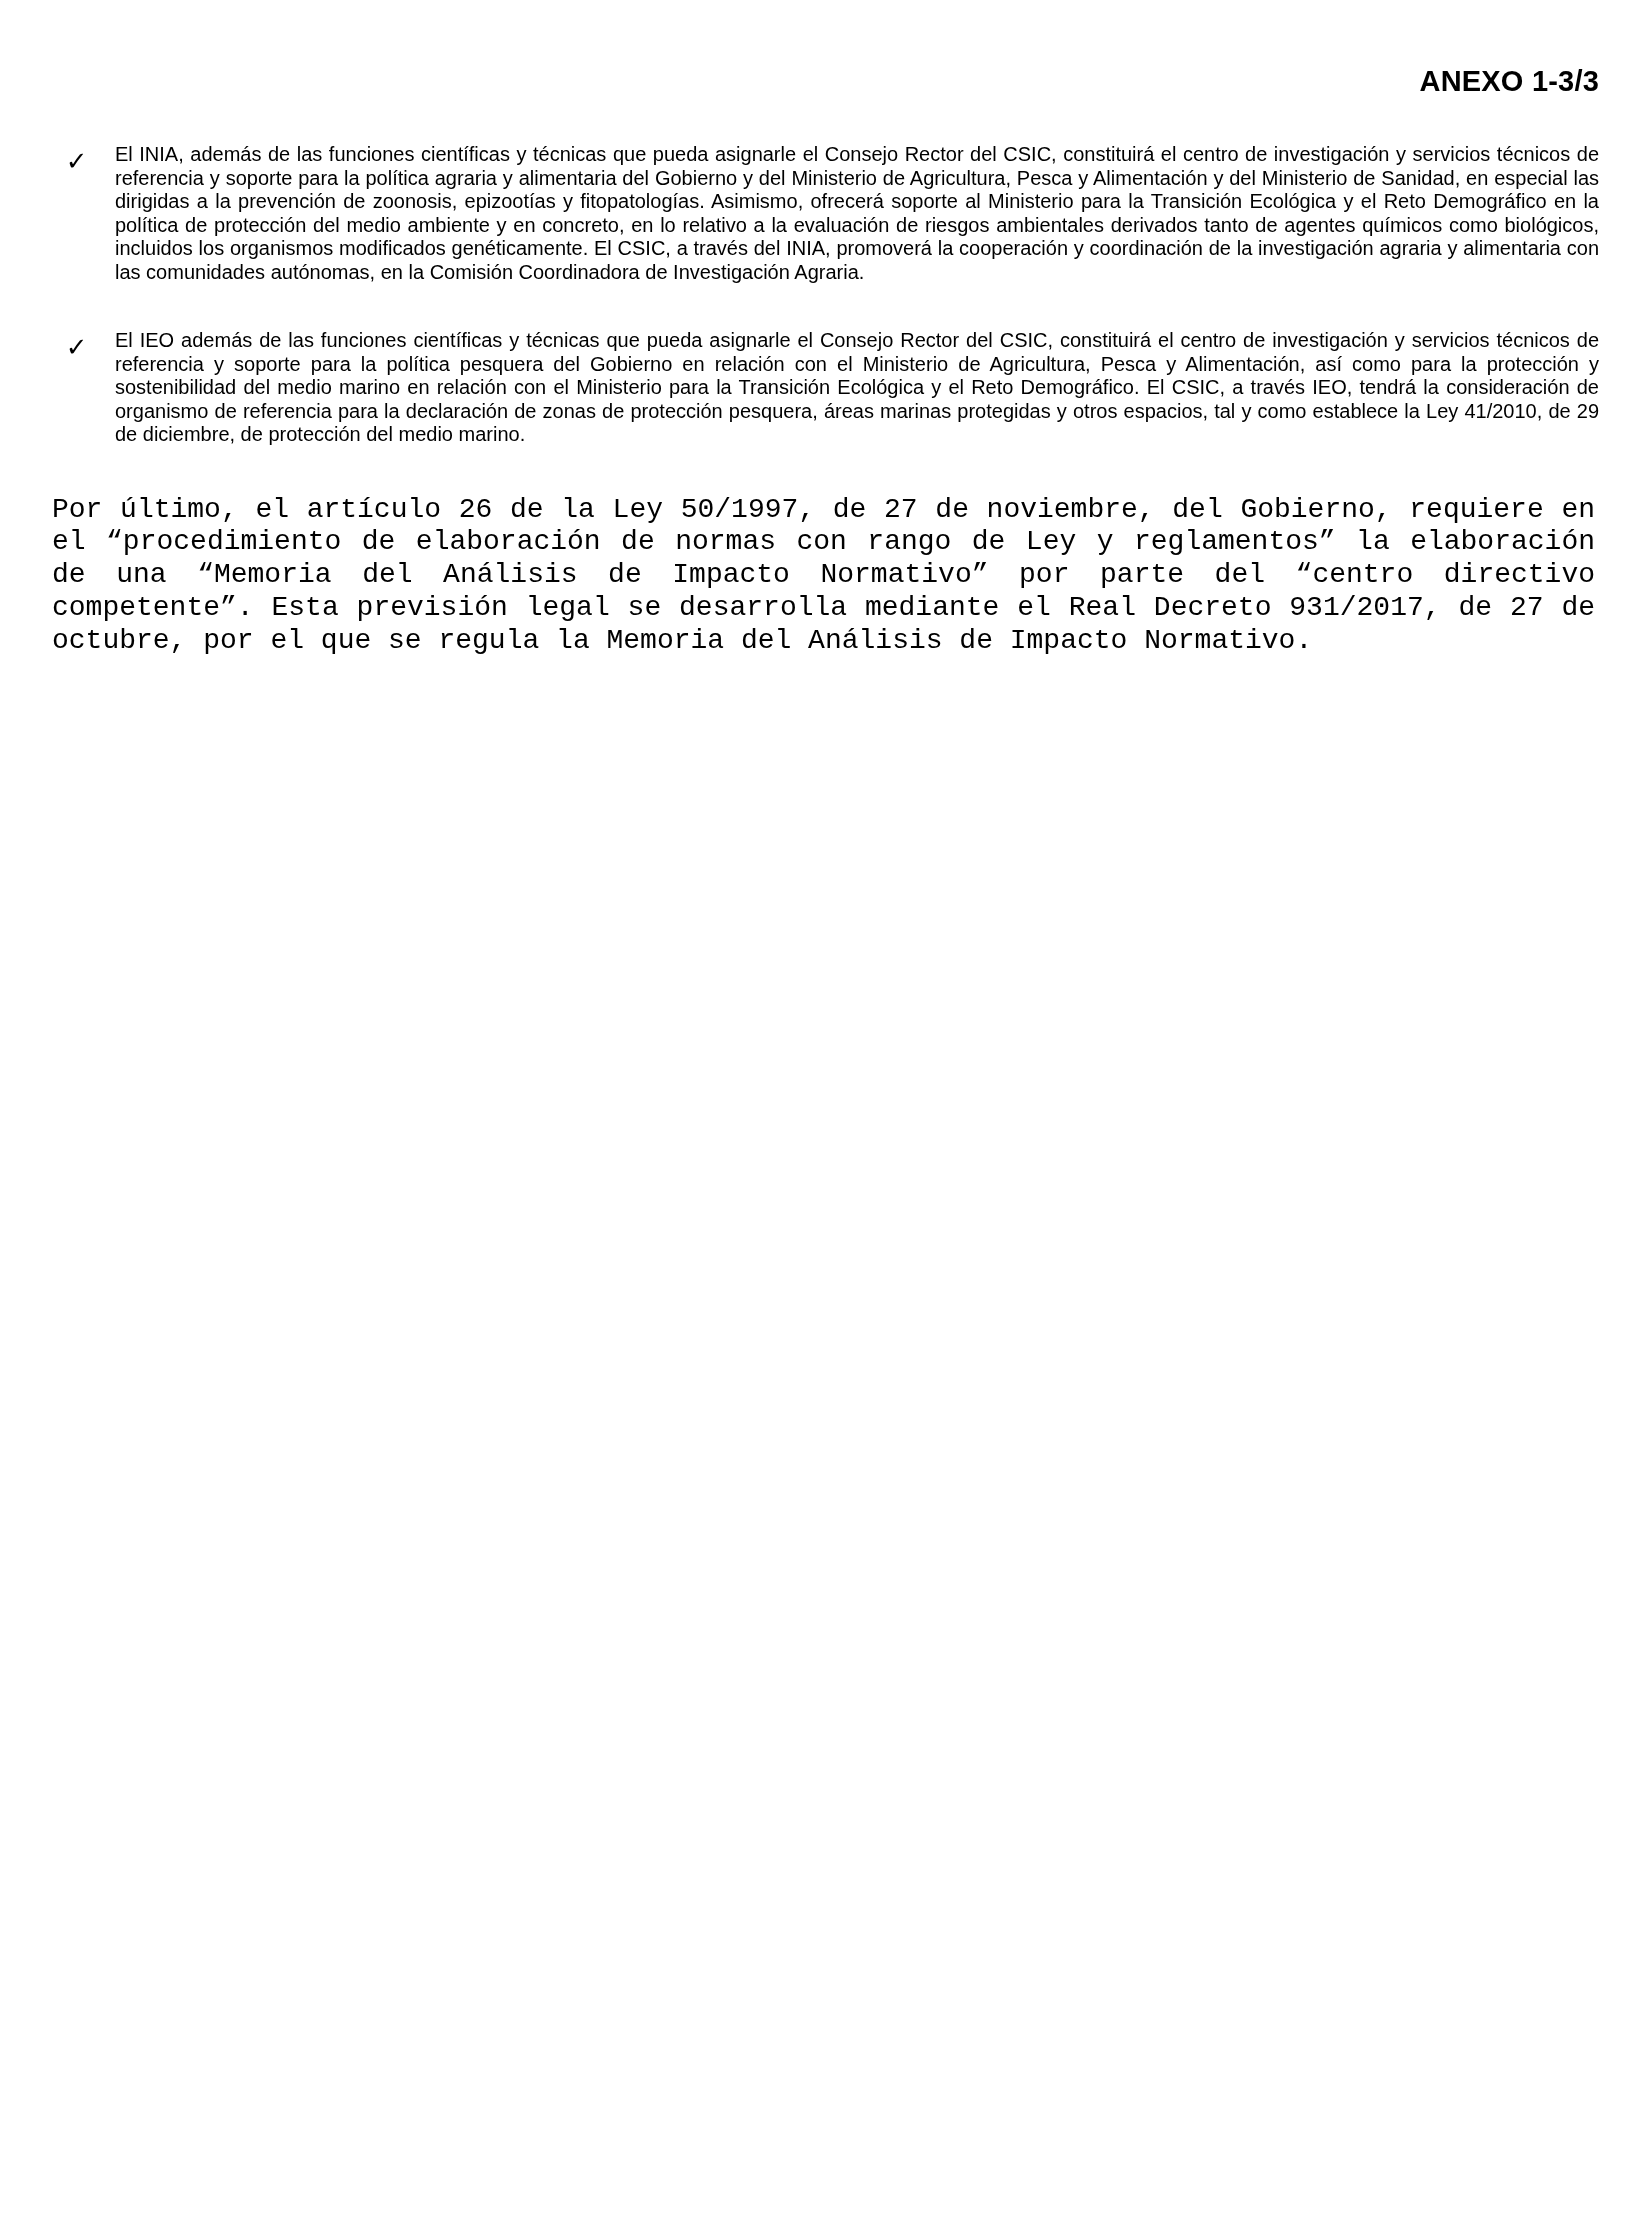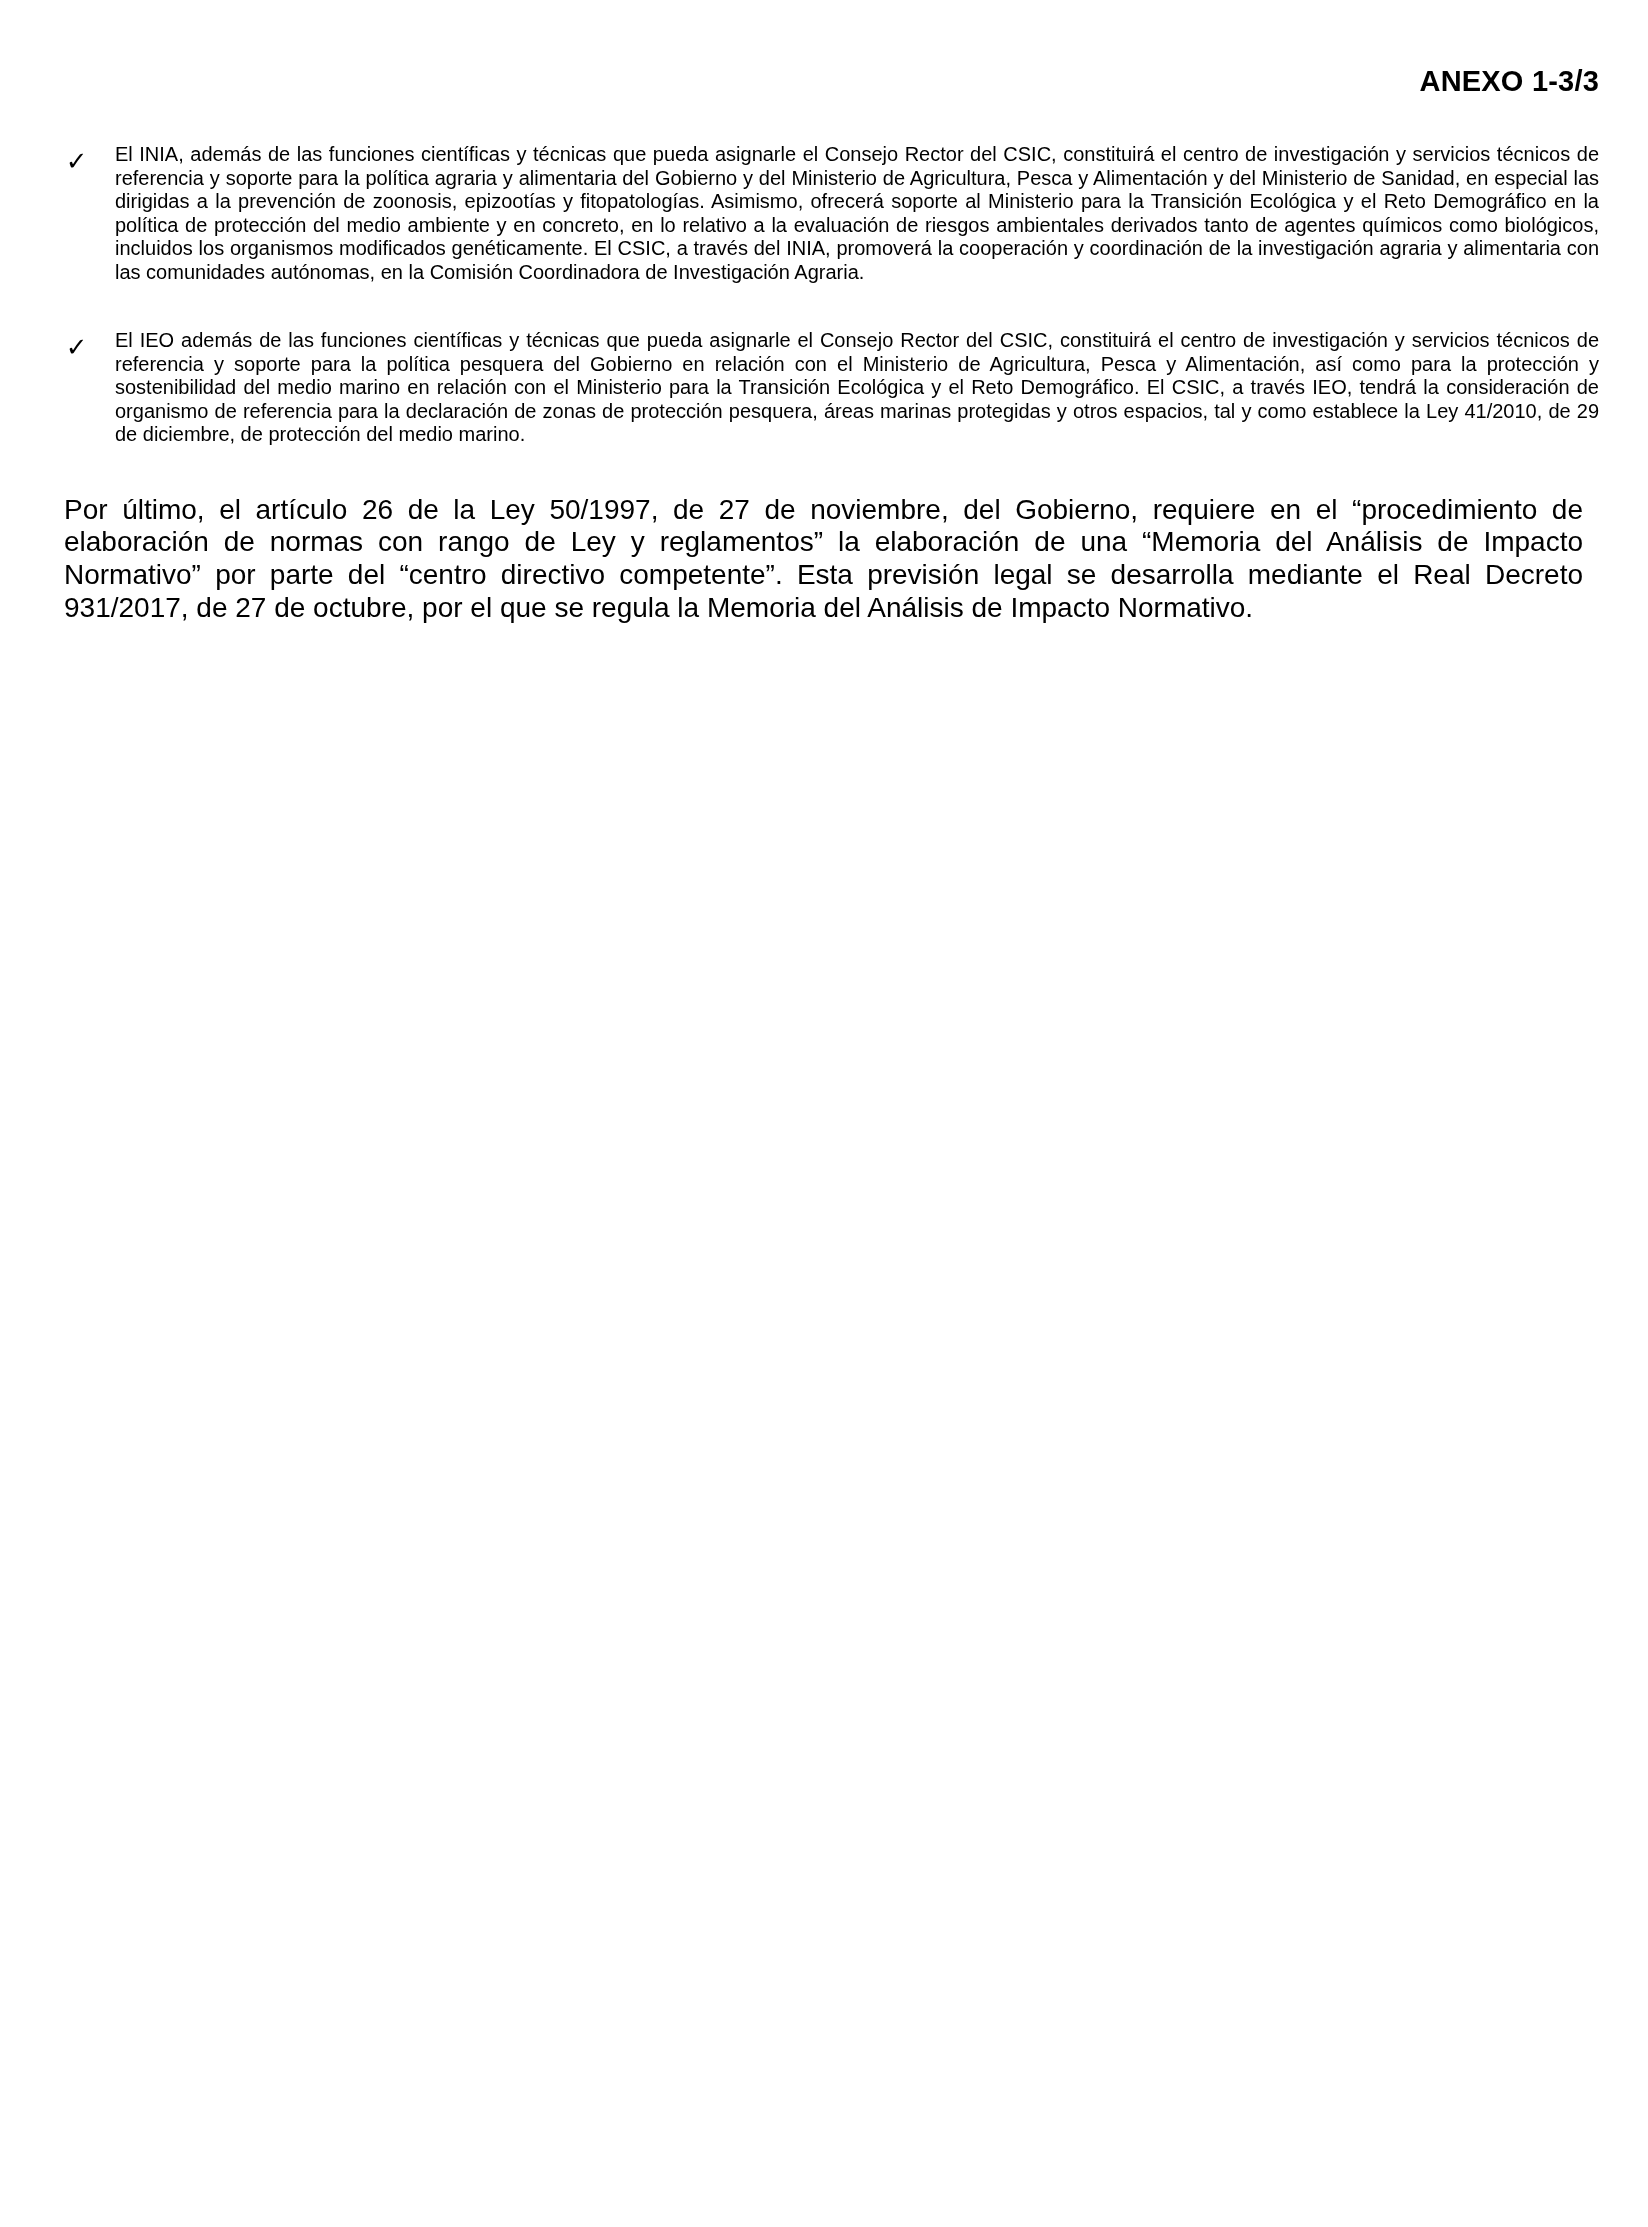--- a/index.html
+++ b/index.html
@@ -75,25 +75,26 @@
     text-align: justify;
     text-justify: inter-word;
     hyphens: none;
   }
 
   
   .closing-block {
     margin-top: 47px;
   }
   .closing-paragraph {
-    margin: 16px;
+    margin: 4px;
     font-size: 28px;
     line-height: 1.175;
     text-align: justify;
     text-justify: inter-word;
+    font-family: Liberation Mono, monospace;
   }
 </style>
 </head>
 <body>
 
 <div class="page">
 
   <div class="doc-header">ANEXO 1-3/3</div>
 
   <div class="body-region">

